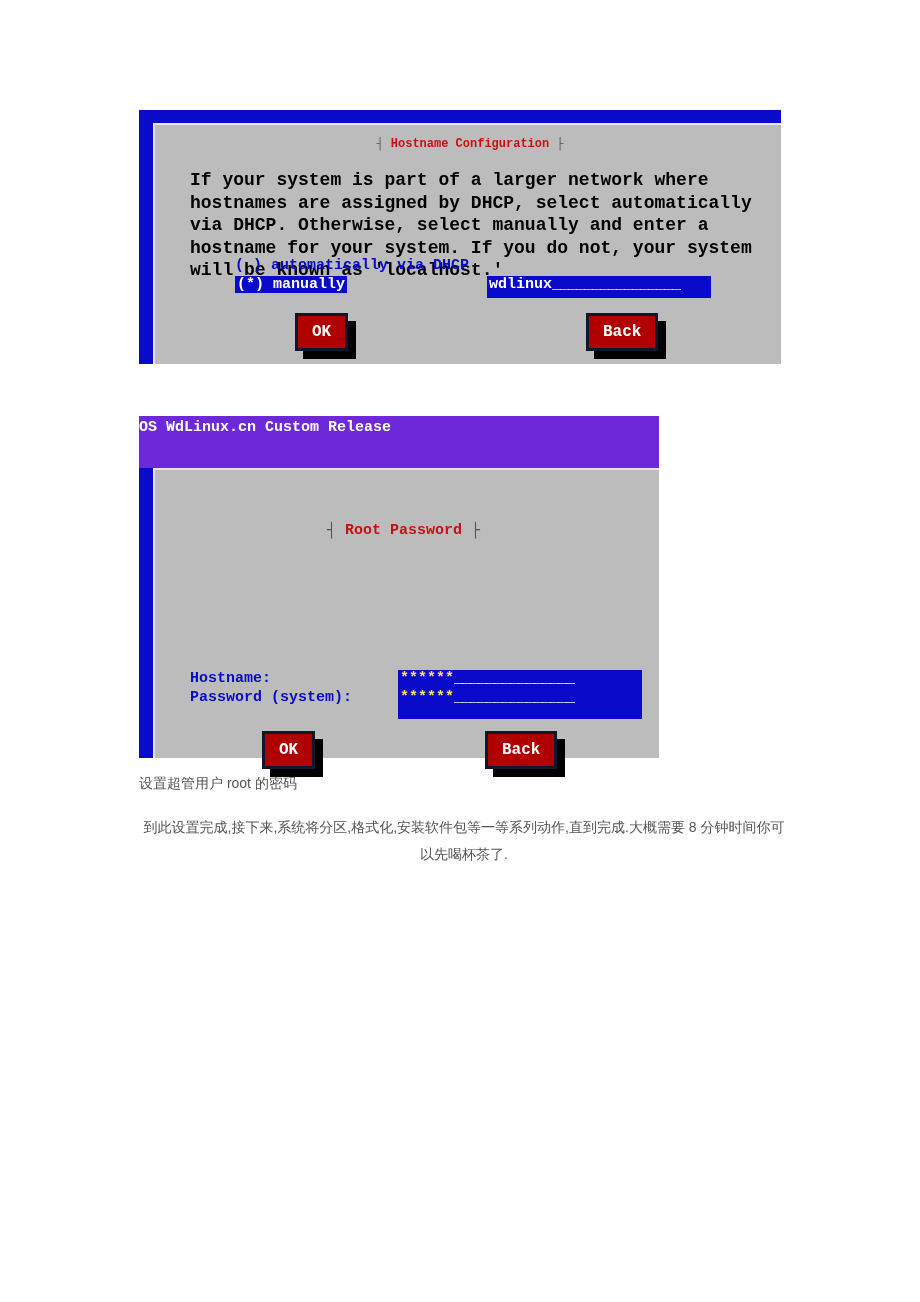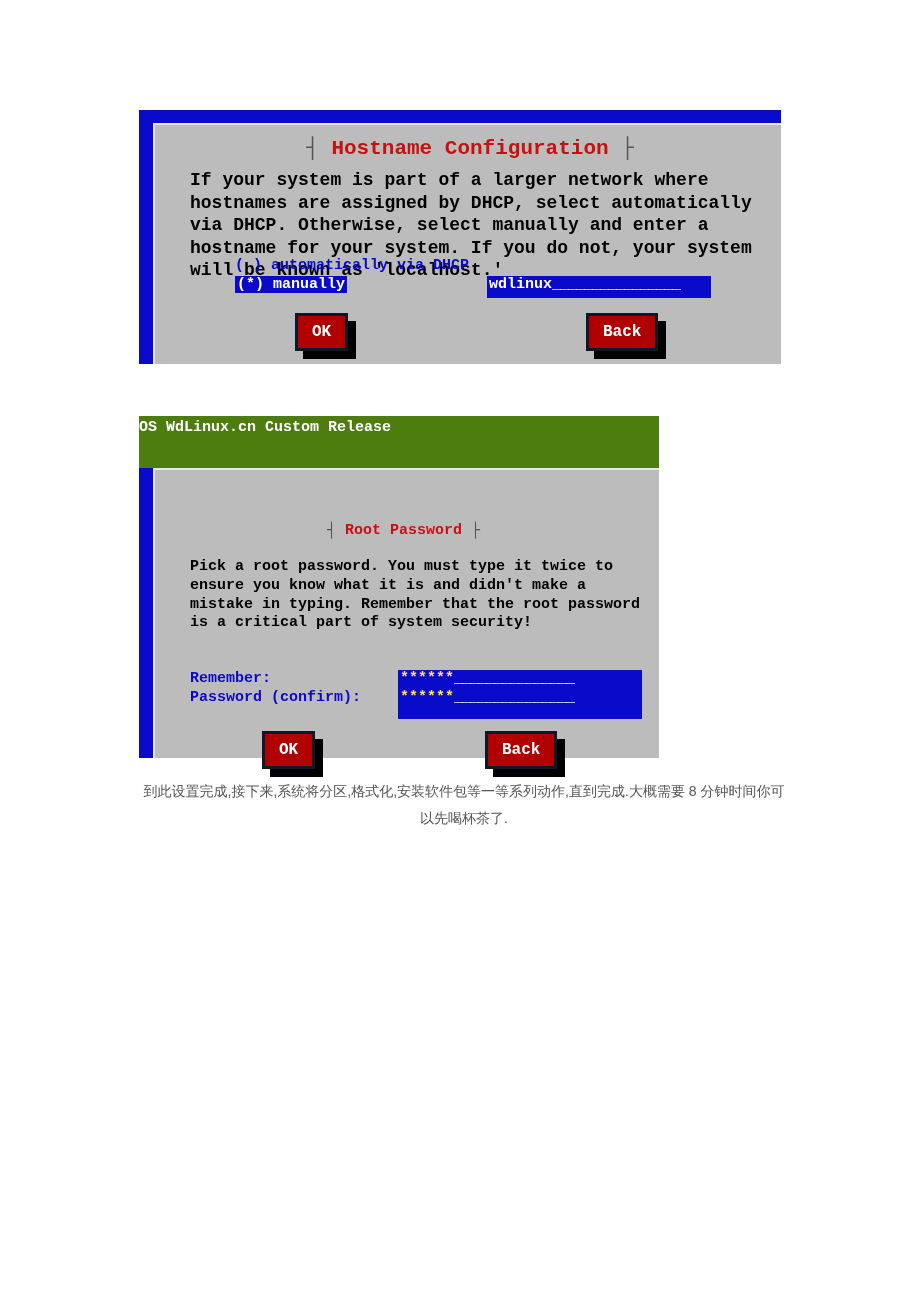--- a/index.html
+++ b/index.html
@@ -53,21 +53,21 @@
     border-left: 2px solid #e6e6e6;
     border-top: 2px solid #e6e6e6;
   }
   .hostname-shot .title {
     position: absolute;
     top: 12px;
     left: 4px;
     right: 0;
     text-align: center;
     color: #c81010;
-    font-size: 21px;
+    font-size: 12px;
   }
   .hostname-shot .title .bar {
     color: #555;
   }
   .hostname-shot .desc {
     position: absolute;
     left: 35px;
     top: 44px;
     right: 18px;
     color: #000000;
@@ -129,21 +129,21 @@
     top: 188px;
   }
   
   .rootpw-shot {
     margin-left: 139px;
     margin-top: 52px;
     width: 520px;
     height: 342px;
   }
   .rootpw-shot .header-band {
-    background: #4d7c0f;
+    background: #6d28d9;
     color: #ffffff;
     font-size: 15px;
     padding: 3px 0 0 0;
     height: 49px;
   }
   .rootpw-shot .gray-box {
     position: absolute;
     background: #bcbcbc;
     left: 14px;
     top: 52px;
@@ -228,34 +228,34 @@
     </div>
   </div>
 
 
   <div class="terminal term-outer rootpw-shot">
     <div class="header-band">OS WdLinux.cn Custom Release</div>
     <div class="gray-box">
       <div class="title">
         <span class="bar">┤ </span><span>Root Password</span><span class="bar"> ├</span>
       </div>
-      <div class="desc">Pick a root password. You must type it twice to ensure you know what it is and didn't make a mistake in typing. Remember that the root password is a critical part of system security!</div>
       <div class="labels">
-        <div>Remember:</div>
-        <div>Password (confirm):</div>
+        <div>Hostname:</div>
+        <div>Password (system):</div>
       </div>
       <div class="pw-field pw1">
         <span class="stars">******</span><span class="fill">_______________</span>
       </div>
       <div class="pw-field pw2">
         <span class="stars">******</span><span class="fill">_______________</span>
       </div>
       <div class="btn btn-red btn-ok-r">OK</div>
       <div class="btn btn-red btn-back-r">Back</div>
     </div>
   </div>
 
+  <div class="caption">设置超管用户 root 的密码</div>
 
   <div class="body-text">
     <div>到此设置完成,接下来,系统将分区,格式化,安装软件包等一等系列动作,直到完成.大概需要 8 分钟时间你可以先喝杯茶了.</div>
   </div>
 
 </div>
 
 </body></html>

